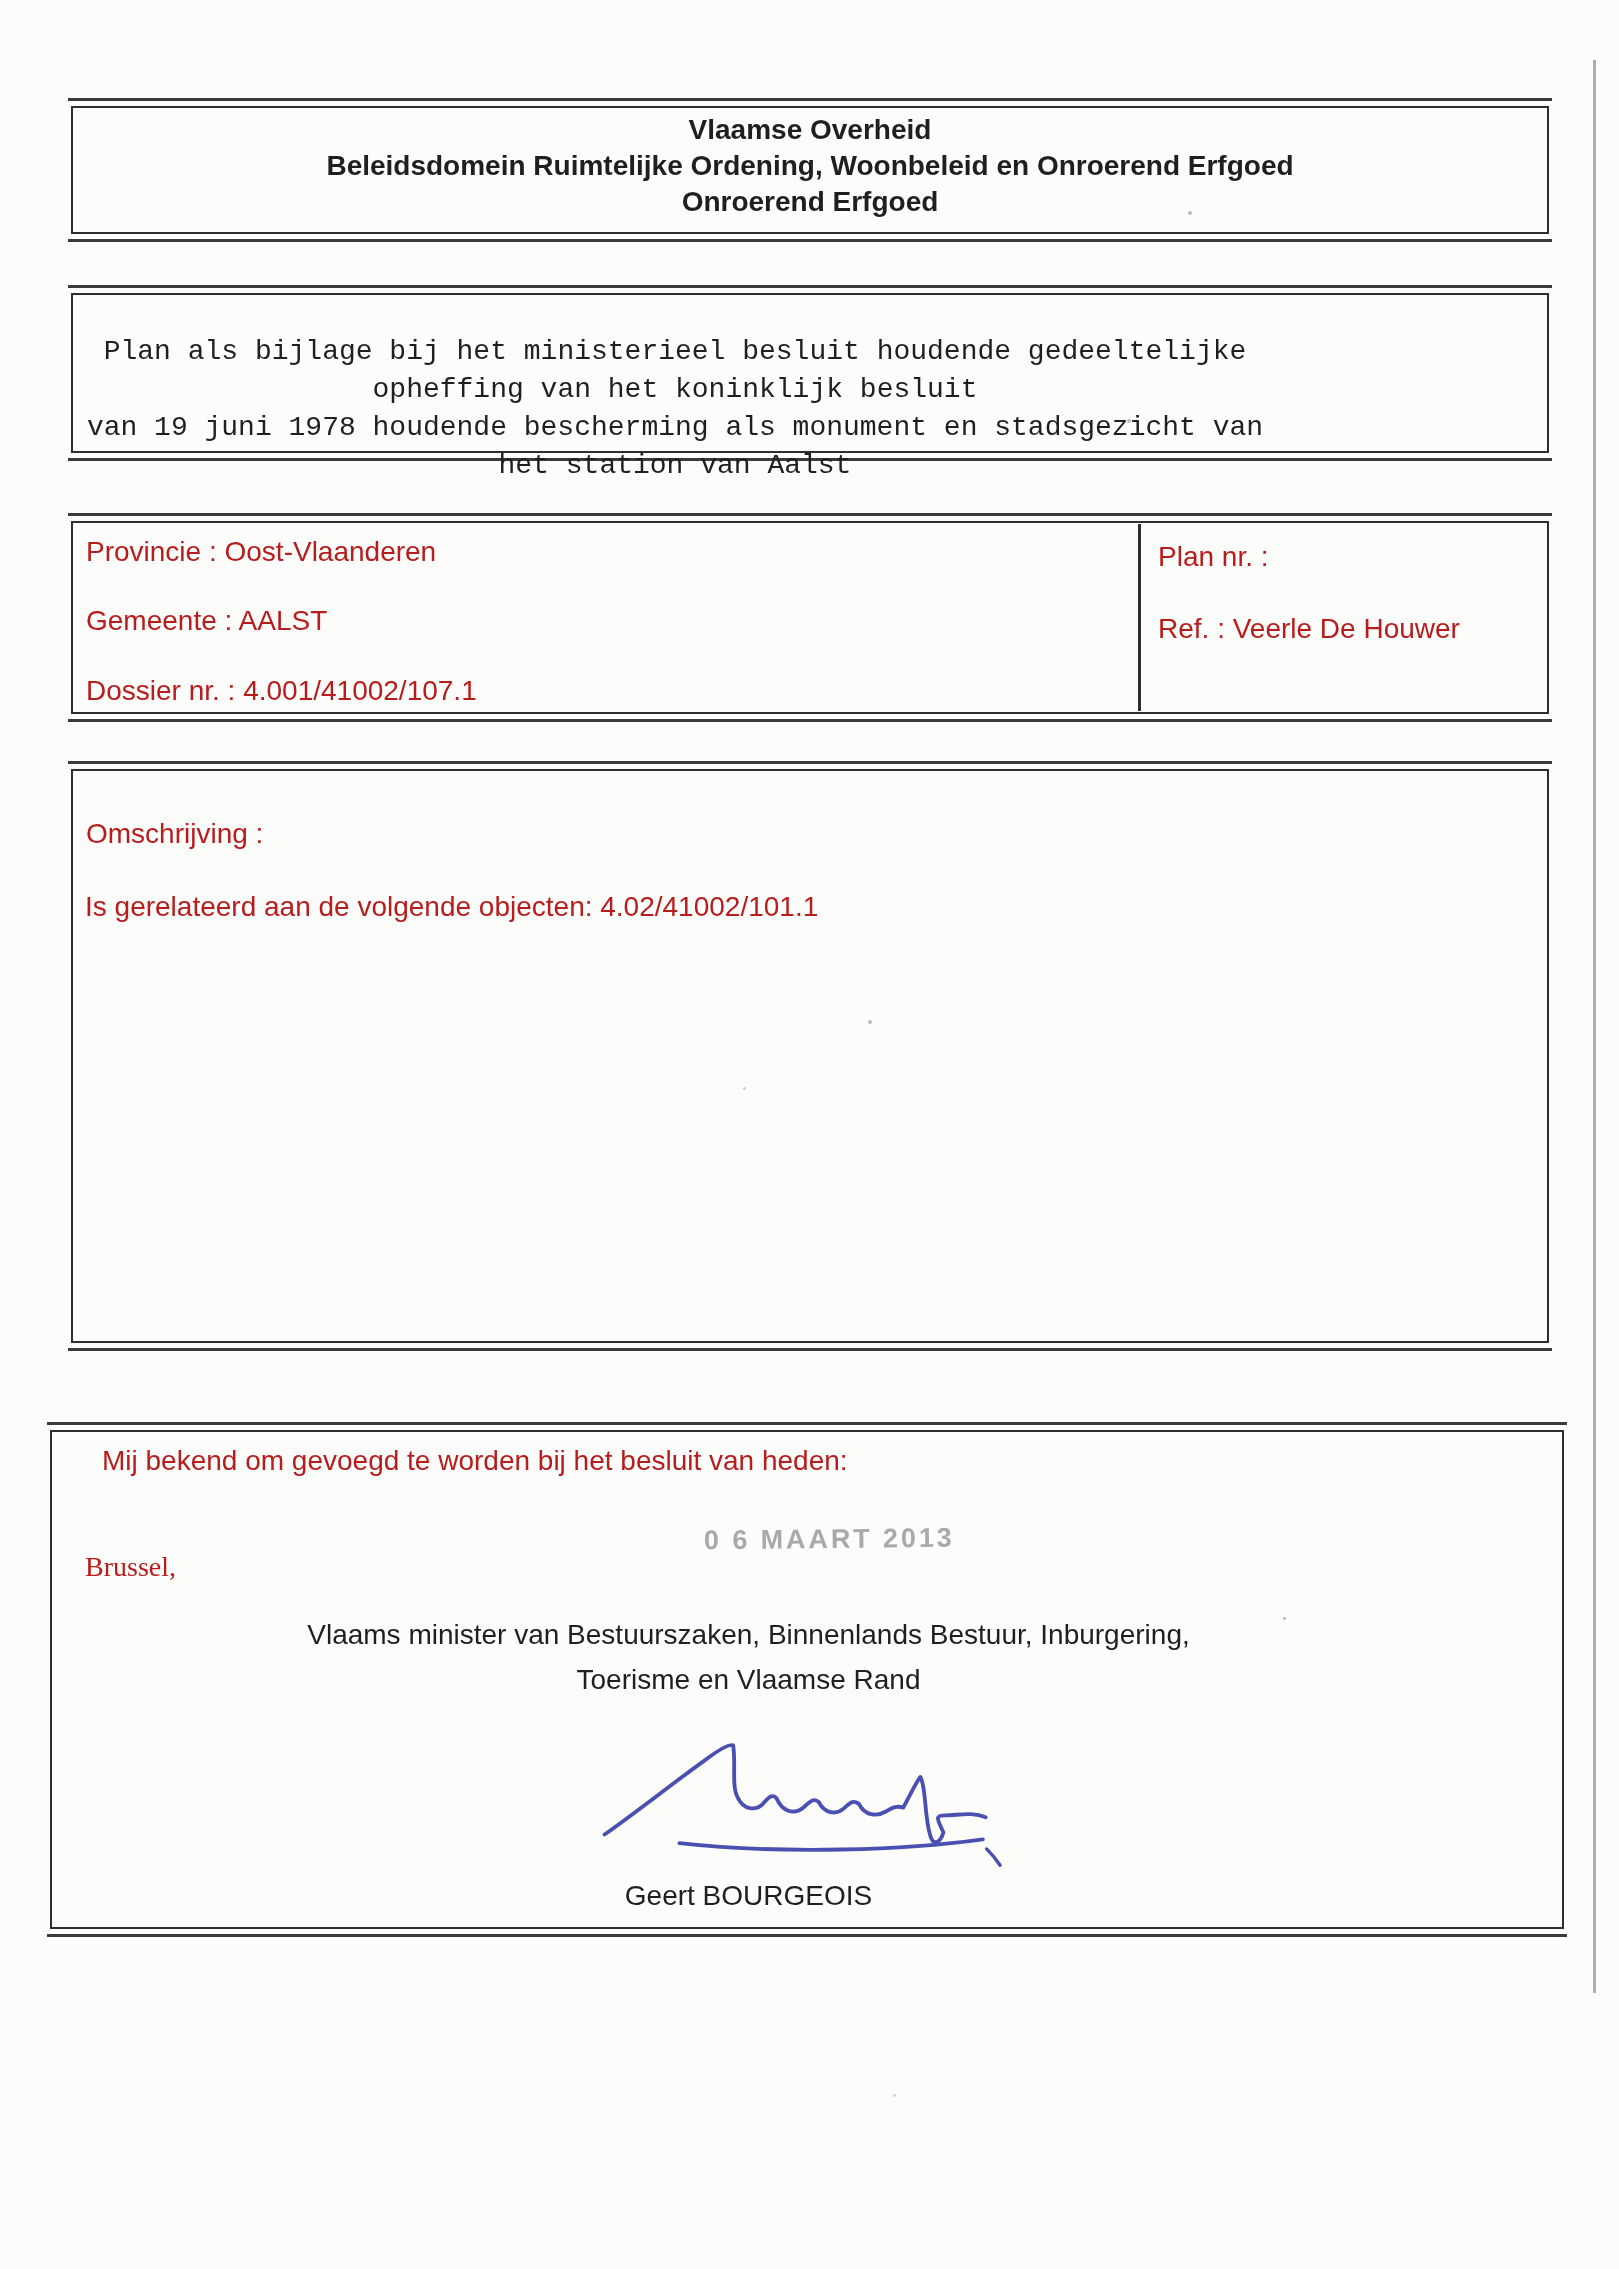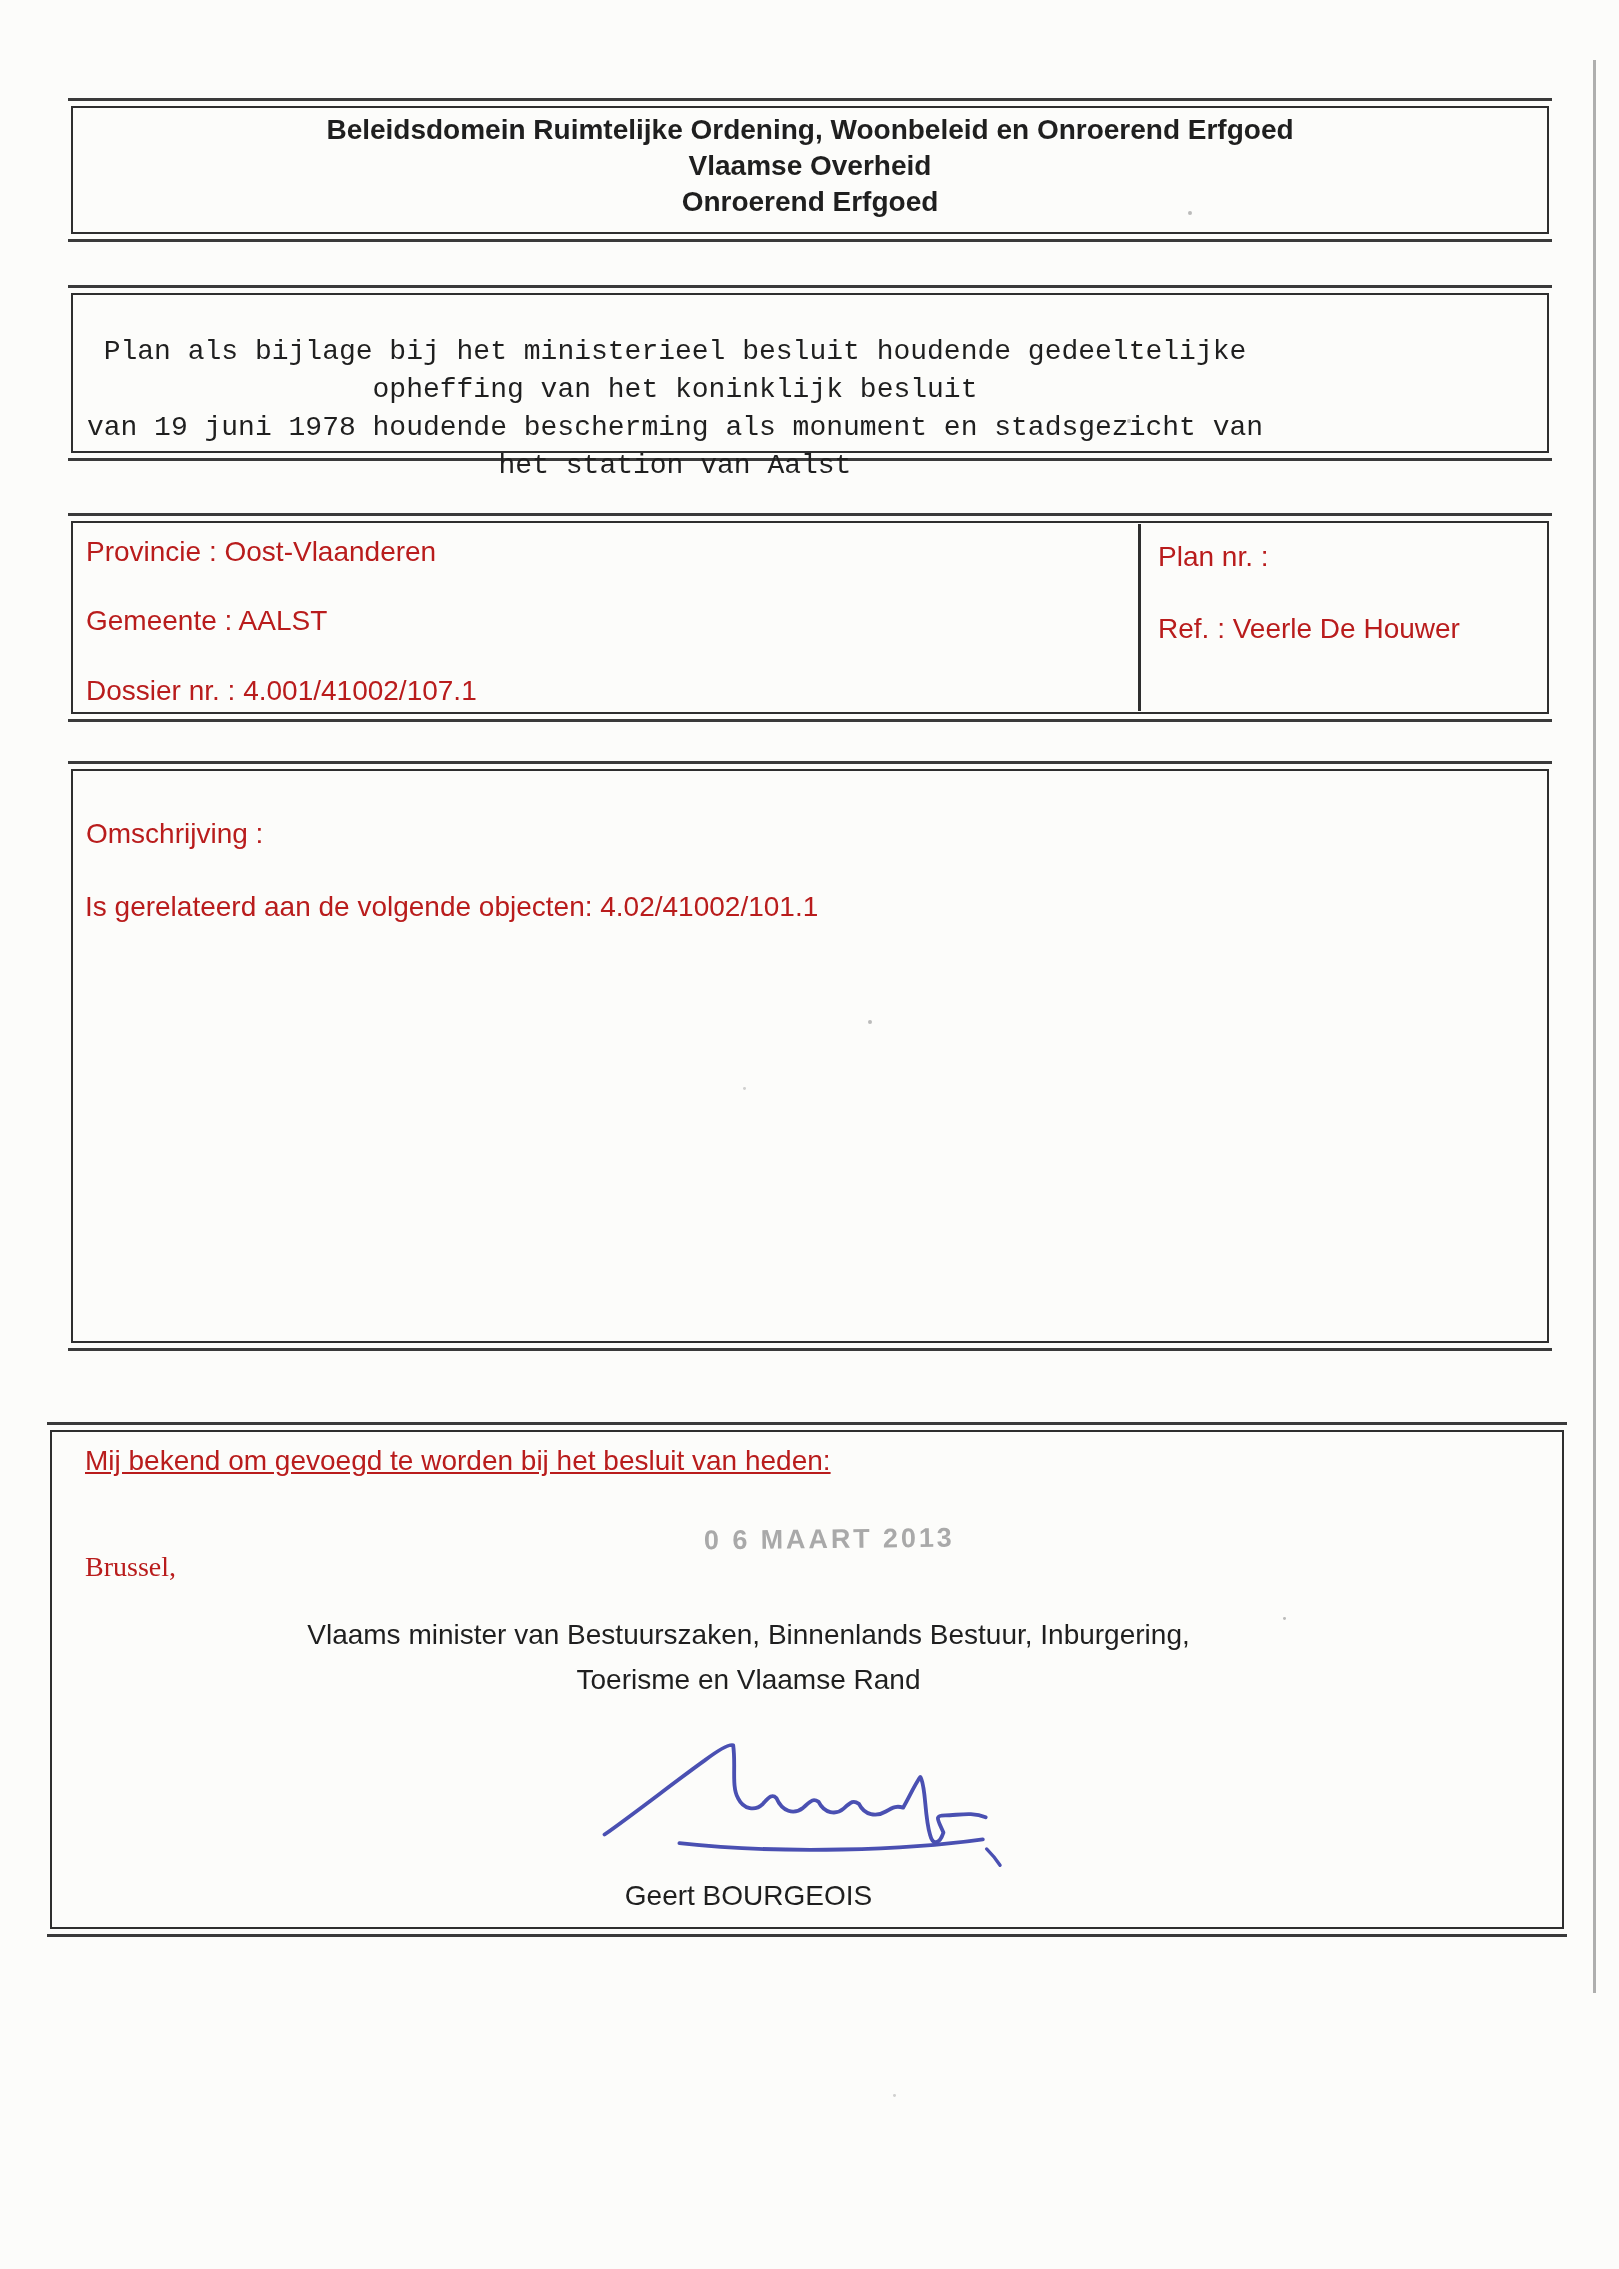--- a/index.html
+++ b/index.html
@@ -78,22 +78,22 @@
     opacity:.6;
   }
 </style>
 </head>
 <body>
 
 <div class="page">
 
   <div class="dbox" style="left:71px; top:106px; width:1478px; height:128px;"></div>
   <div class="center-block bold" style="left:71px; top:112px; width:1478px; line-height:36px;">
+    <div>Vlaamse Overheid</div>
     <div>Beleidsdomein Ruimtelijke Ordening, Woonbeleid en Onroerend Erfgoed</div>
-    <div>Vlaamse Overheid</div>
     <div>Onroerend Erfgoed</div>
   </div>
 
   <div class="dbox" style="left:71px; top:293px; width:1478px; height:160px;"></div>
   <div class="center-block" style="left:71px; top:333px; width:1208px; line-height:38px;font-family:Liberation Mono, monospace;">
     <div>Plan als bijlage bij het ministerieel besluit houdende gedeeltelijke opheffing van het koninklijk besluit</div>
     <div>van 19 juni 1978 houdende bescherming als monument en stadsgezicht van het station van Aalst</div>
   </div>
 
   <div class="dbox" style="left:71px; top:521px; width:1478px; height:193px;"></div>
@@ -102,21 +102,21 @@
   <div class="txt" style="left:86px;  top:603px;">Gemeente : AALST</div>
   <div class="txt" style="left:86px;  top:673px;">Dossier nr. : 4.001/41002/107.1</div>
   <div class="txt" style="left:1158px; top:539px;text-align:right;">Plan nr. :</div>
   <div class="txt" style="left:1158px; top:611px;">Ref. : Veerle De Houwer</div>
 
   <div class="dbox" style="left:71px; top:769px; width:1478px; height:574px;"></div>
   <div class="txt" style="left:86px; top:816px;">Omschrijving :</div>
   <div class="txt" style="left:85px; top:889px;">Is gerelateerd aan de volgende objecten: 4.02/41002/101.1</div>
 
   <div class="dbox" style="left:50px; top:1430px; width:1514px; height:499px;"></div>
-  <div class="txt" style="left:85px; top:1443px;text-decoration:underline;">Mij bekend om gevoegd te worden bij het besluit van heden:</div>
+  <div class="txt" style="left:102px; top:1443px;">Mij bekend om gevoegd te worden bij het besluit van heden:</div>
   <div class="txt" style="left:85px; top:1549px;font-family:Liberation Serif, serif;">Brussel,</div>
   <div class="stamp">0 6 MAART 2013</div>
 
   <div class="center-block" style="left:71px; top:1587px; width:1355px; line-height:45px;margin-top:25px;">
     <div>Vlaams minister van Bestuurszaken, Binnenlands Bestuur, Inburgering,</div>
     <div>Toerisme en Vlaamse Rand</div>
   </div>
 
   <svg class="sig" width="413" height="144" viewBox="0 0 430 150">
     <g fill="none" stroke="#4a50b2" stroke-width="4" stroke-linecap="round" stroke-linejoin="round">

